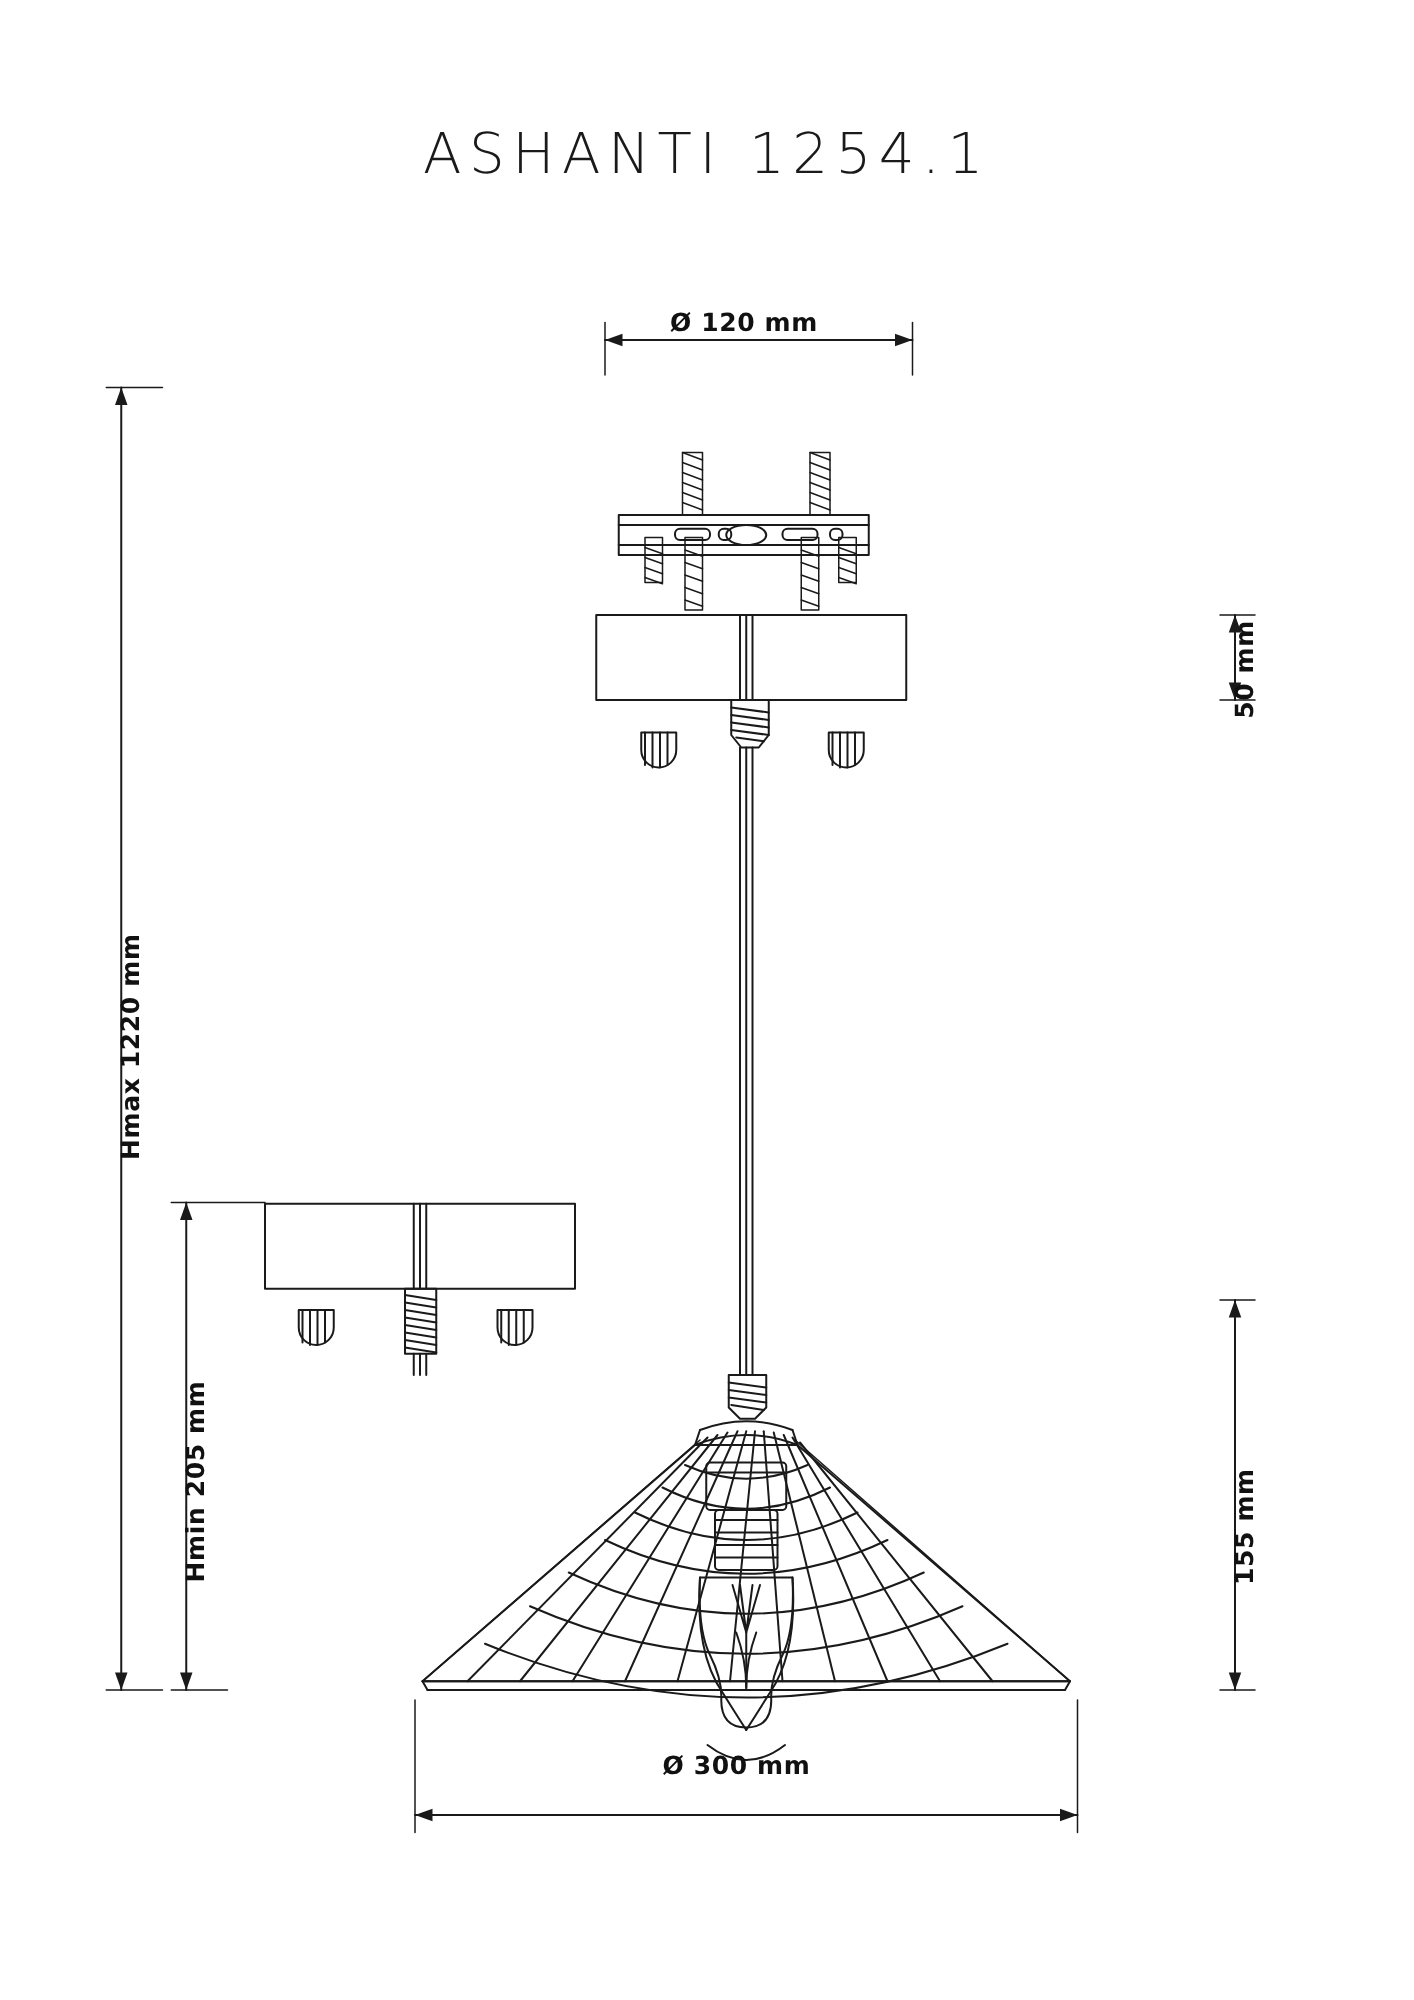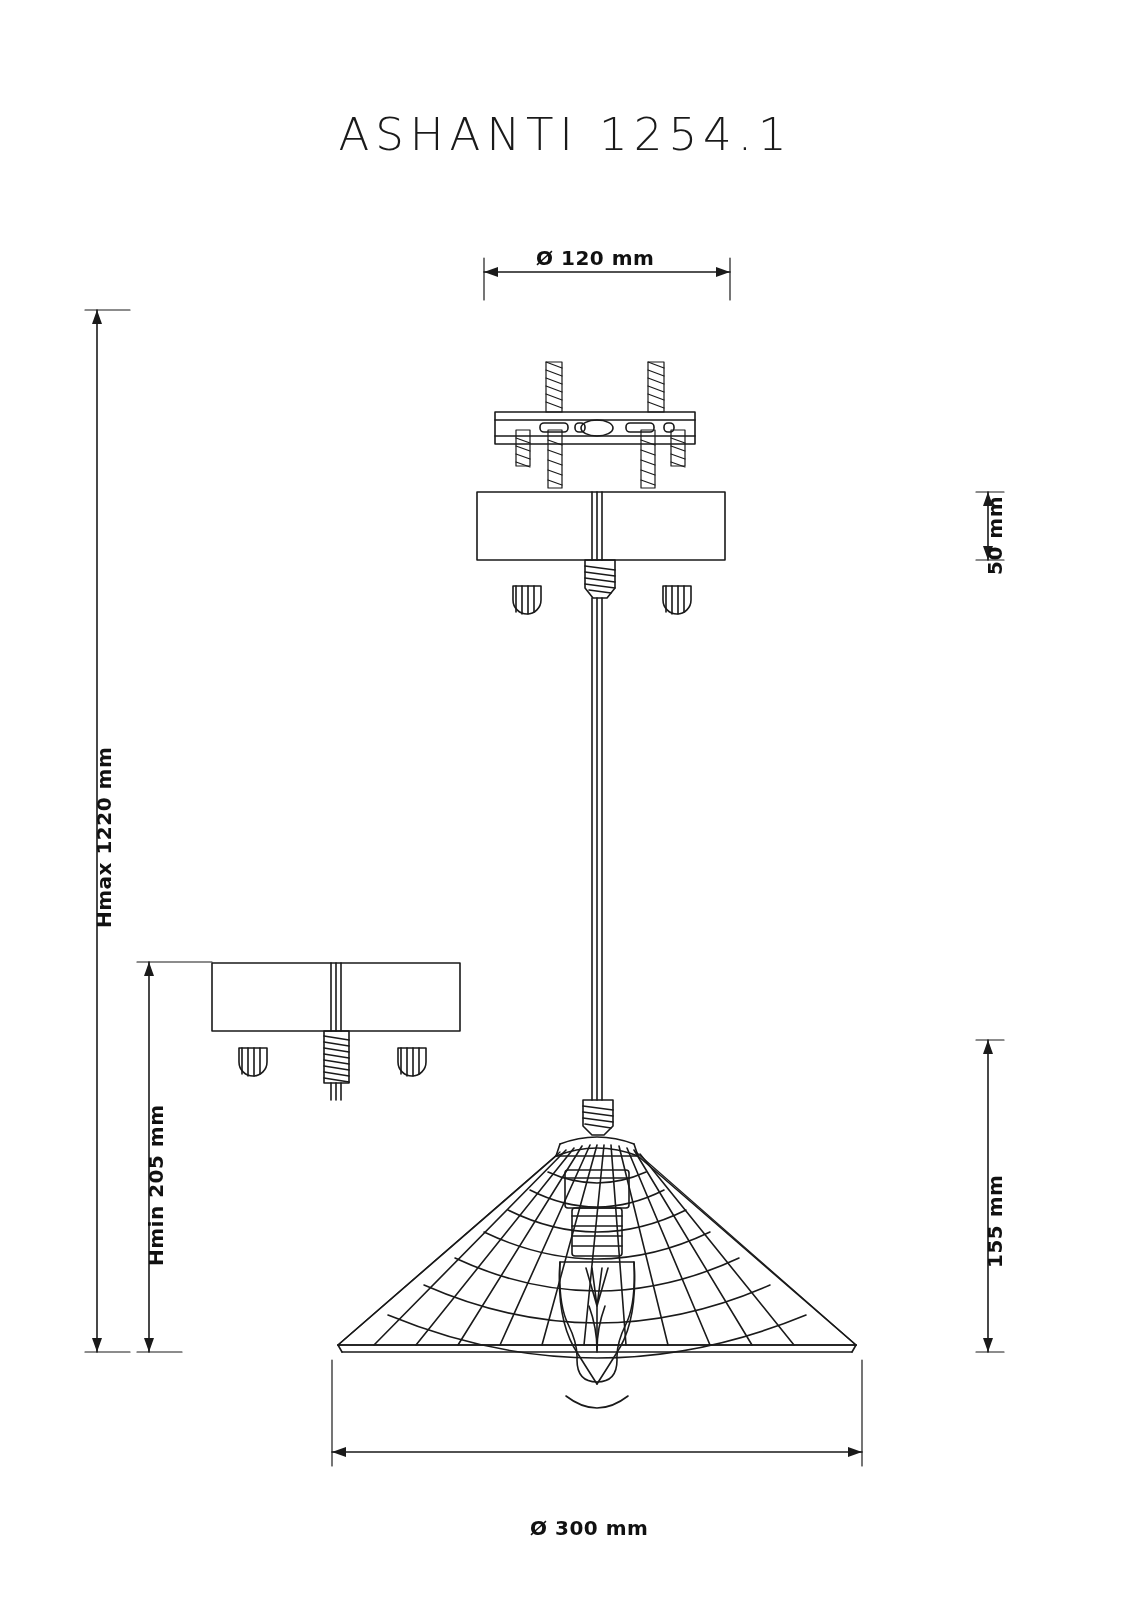--- a/index.html
+++ b/index.html
@@ -12,21 +12,21 @@
   }
   #sheet {
     position: relative;
     width: 1131px;
     height: 1600px;
     background: #ffffff;
     overflow: hidden;
   }
   #title {
     position: absolute;
-    top: 108px;
+    top: 96px;
     left: 0;
     width: 1131px;
     text-align: center;
     font-family: "DejaVu Sans", sans-serif;
     font-size: 45px;
     font-weight: 300;
     letter-spacing: 6px;
     color: #1a1a1a;
     white-space: nowrap;
   }
@@ -246,15 +246,15 @@
   <div class="dimlabel" style="left:536px; top:246px;">Ø 120 mm</div>
 
   <div class="dimlabel vert" style="left:983px; top:575px;">50 mm</div>
 
   <div class="dimlabel vert" style="left:92px; top:928px;">Hmax 1220 mm</div>
 
   <div class="dimlabel vert" style="left:144px; top:1266px;">Hmin 205 mm</div>
 
   <div class="dimlabel vert" style="left:983px; top:1268px;">155 mm</div>
 
-  <div class="dimlabel" style="left:530px; top:1516px;">Ø 300 mm</div>
+  <div class="dimlabel" style="left:530px; top:1400px;">Ø 300 mm</div>
 
 </div>
 
 </body></html>

